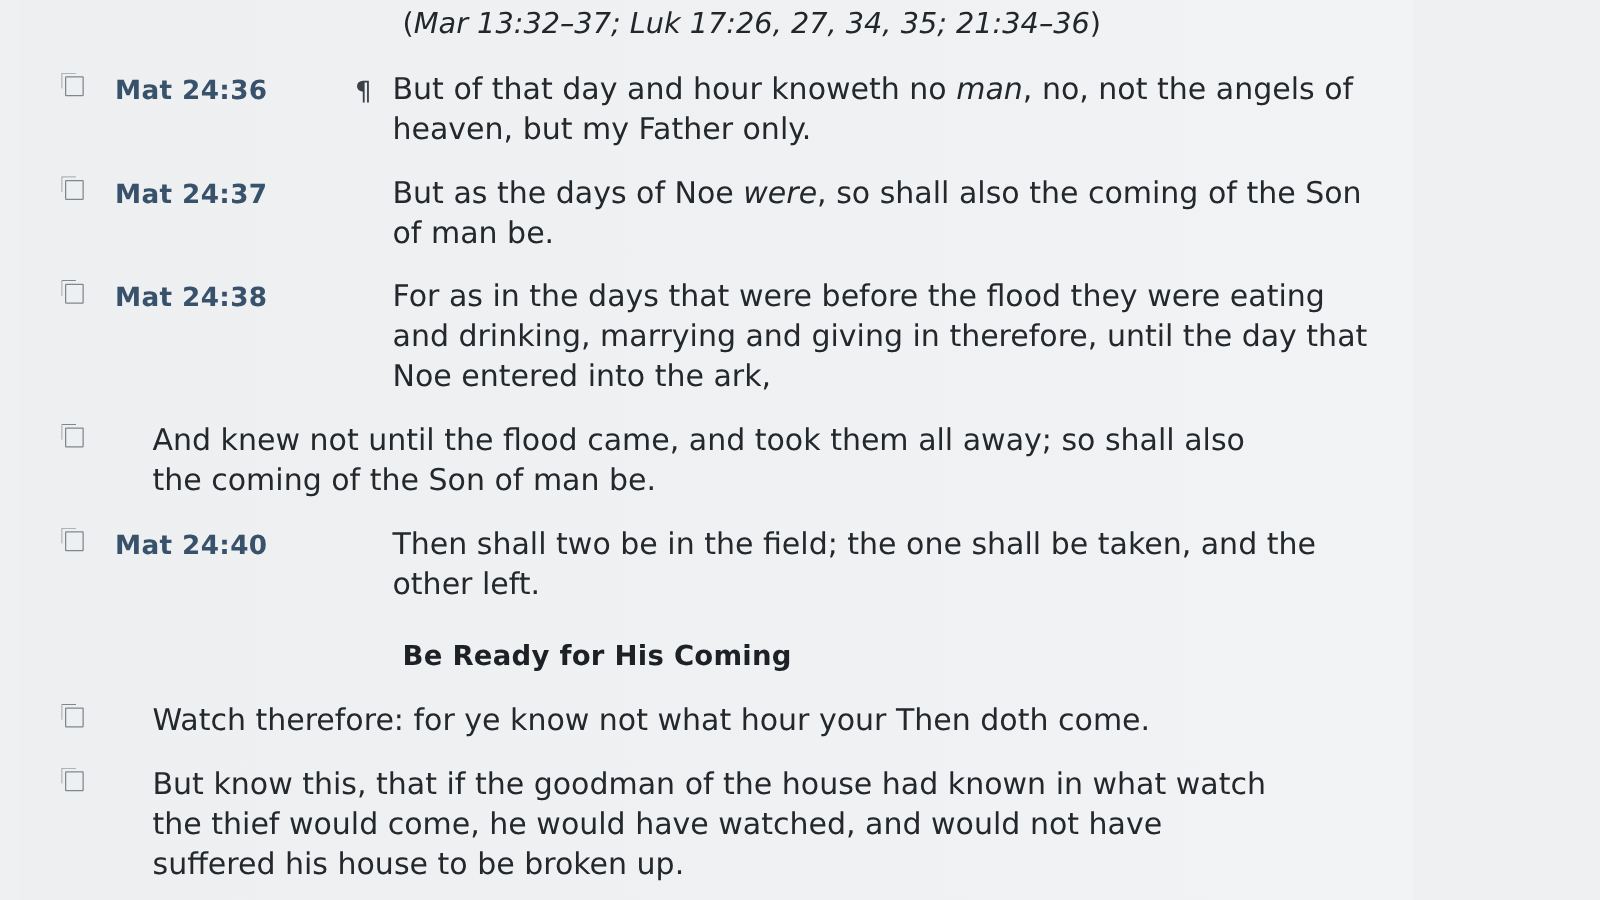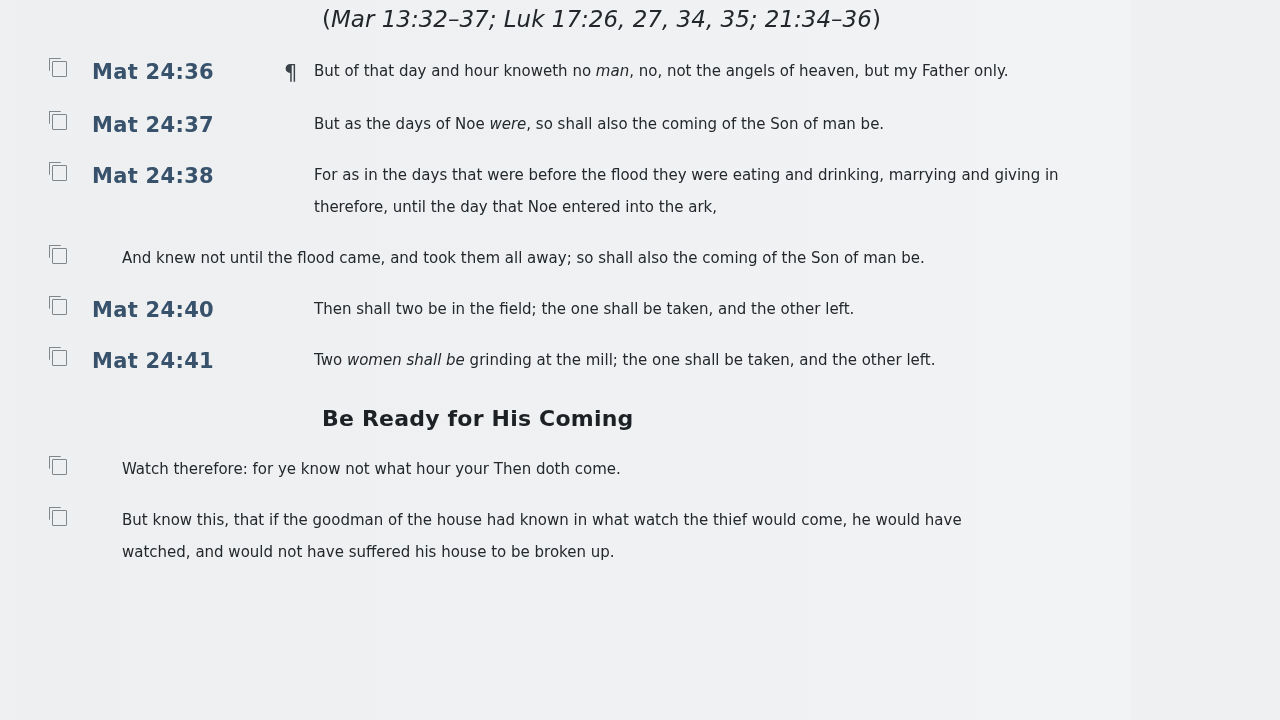--- a/index.html
+++ b/index.html
@@ -88,21 +88,21 @@
   .pilcrow-cell {
     width: 30px;
     min-width: 30px;
     font-size: 21px;
     color: #3a4148;
     line-height: 32px;
     padding-top: 2px;
   }
   .text-cell {
     flex: 1;
-    font-size: 15px;
+    font-size: 24px;
     color: #24282c;
     line-height: 32px;
     max-width: 938px;
     padding-right: 30px;
     box-sizing: border-box;
   }
   .text-cell em {
     font-style: italic;
   }
 
@@ -172,28 +172,20 @@
 
   <div class="verse-row">
     <div class="copy-cell">
       <span class="copy-icon"></span>
     </div>
     <div class="ref-cell">Mat 24:40</div>
     <div class="pilcrow-cell"></div>
     <div class="text-cell">Then shall two be in the field; the one shall be taken, and the other left.</div>
   </div>
 
-  <div class="verse-row">
-    <div class="copy-cell">
-      <span class="copy-icon"></span>
-    </div>
-    <div class="ref-cell">Mat 24:41</div>
-    <div class="pilcrow-cell"></div>
-    <div class="text-cell">Two <em>women shall be</em> grinding at the mill; the one shall be taken, and the other left.</div>
-  </div>
 
   <div class="heading-row">
     <div class="heading-spacer"></div>
     <div class="heading-text">Be Ready for His Coming</div>
   </div>
 
   <div class="verse-row">
     <div class="copy-cell">
       <span class="copy-icon"></span>
     </div>

